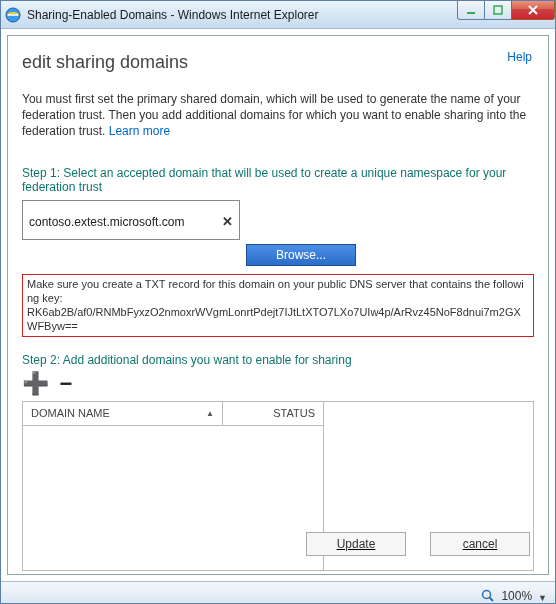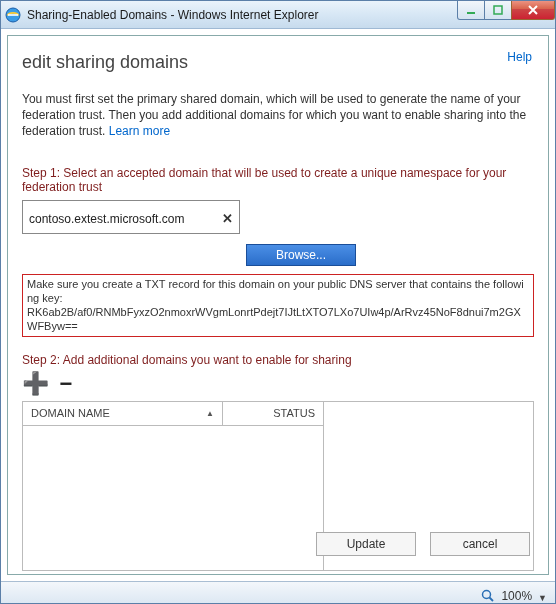--- a/index.html
+++ b/index.html
@@ -88,34 +88,34 @@
   .intro {
     font-size: 12px;
     color: #333;
     line-height: 1.35;
     margin-bottom: 26px;
     overflow-wrap: break-word;
   }
   .intro .learn-more { color: #0066cc; }
   .step-label {
     font-size: 12px;
-    color: #7f1d1d;
+    color: #0f766e;
     margin-bottom: 6px;
   }
   .step1-row {
     display: flex;
     align-items: stretch;
     gap: 6px;
     margin-bottom: 8px;
   }
   .domain-input-wrap {
     display: flex;
     align-items: center;
     border: 1px solid #888;
-    height: 34px;
+    height: 40px;
     width: 218px;
     padding: 4px 4px 0 6px;
     background: #fff;
   }
   .domain-input-wrap .domain-text {
     flex: 1;
     font-size: 12px;
     color: #222;
     white-space: nowrap;
     overflow: hidden;
@@ -192,21 +192,22 @@
     font-size: 8px;
     color: #555;
   }
   .grid-body { flex: 1; }
 
   .footer-buttons {
     position: absolute;
     bottom: 18px;
     right: 18px;
     display: flex;
-    gap: 14px;
+    gap: 24px;
+    text-decoration: underline;
   }
   .footer-buttons button {
     width: 100px;
     height: 24px;
     background: #f6f6f6;
     border: 1px solid #aaa;
     font-size: 12px;
     color: #333;
   }
 

